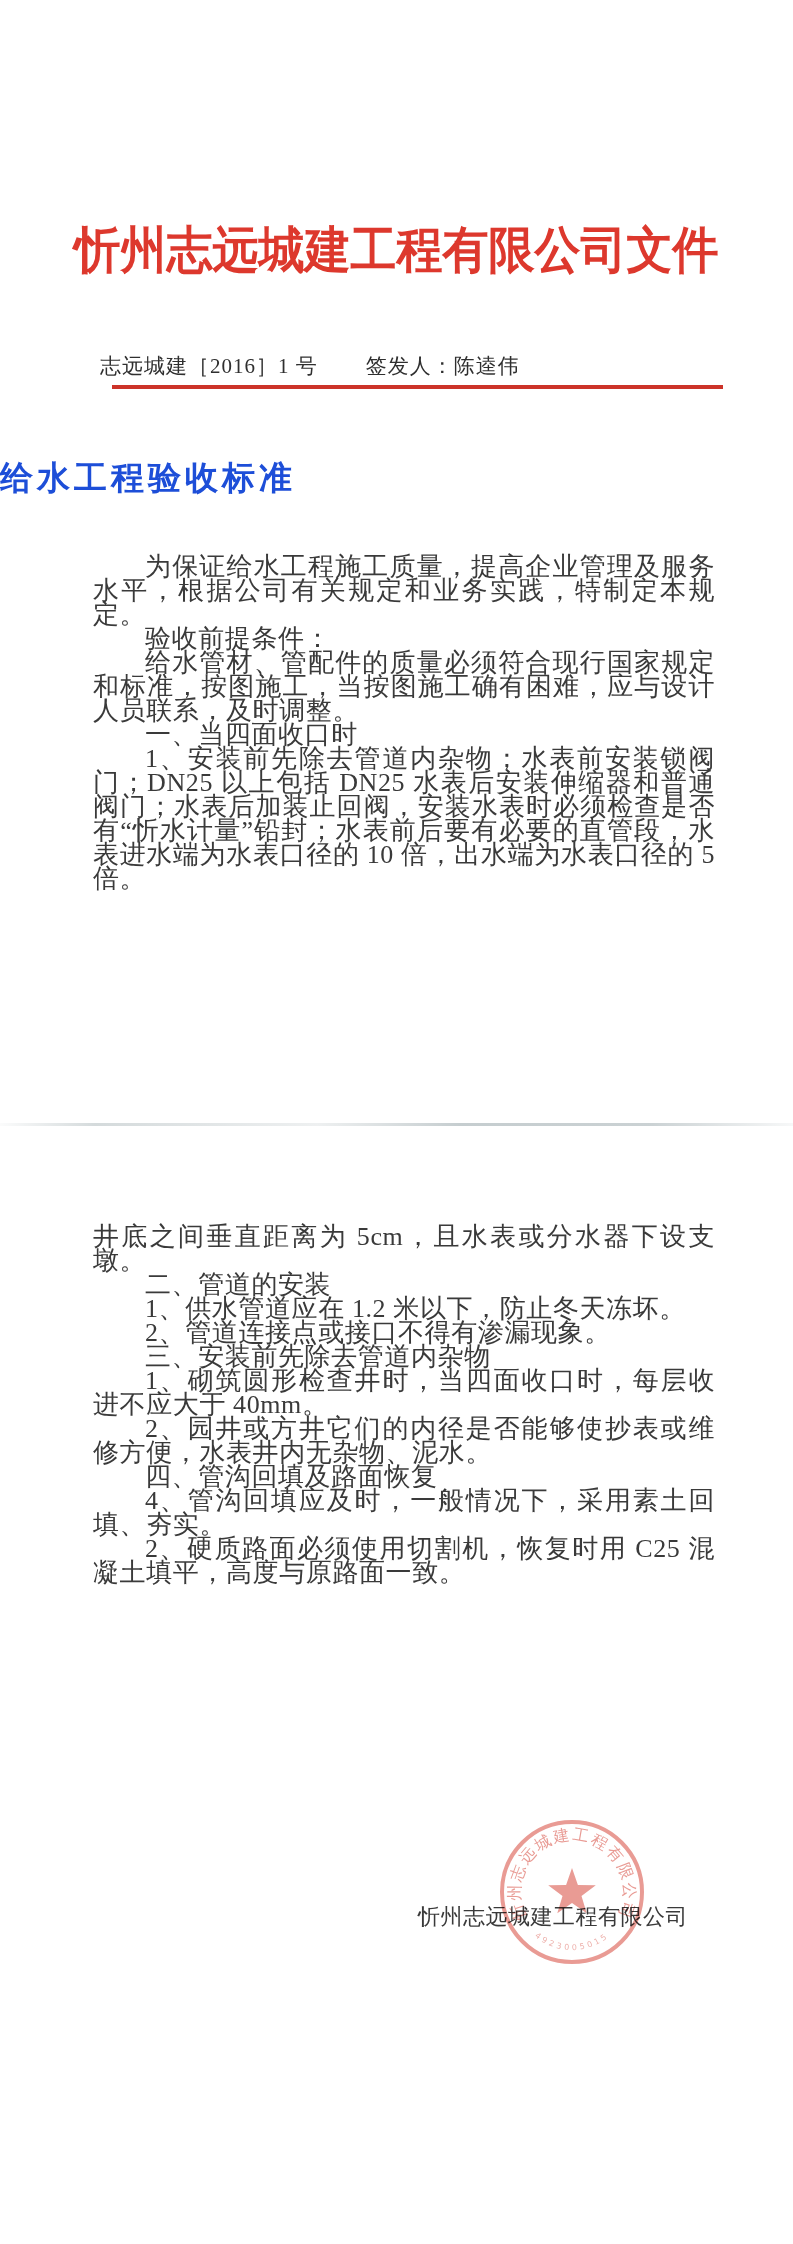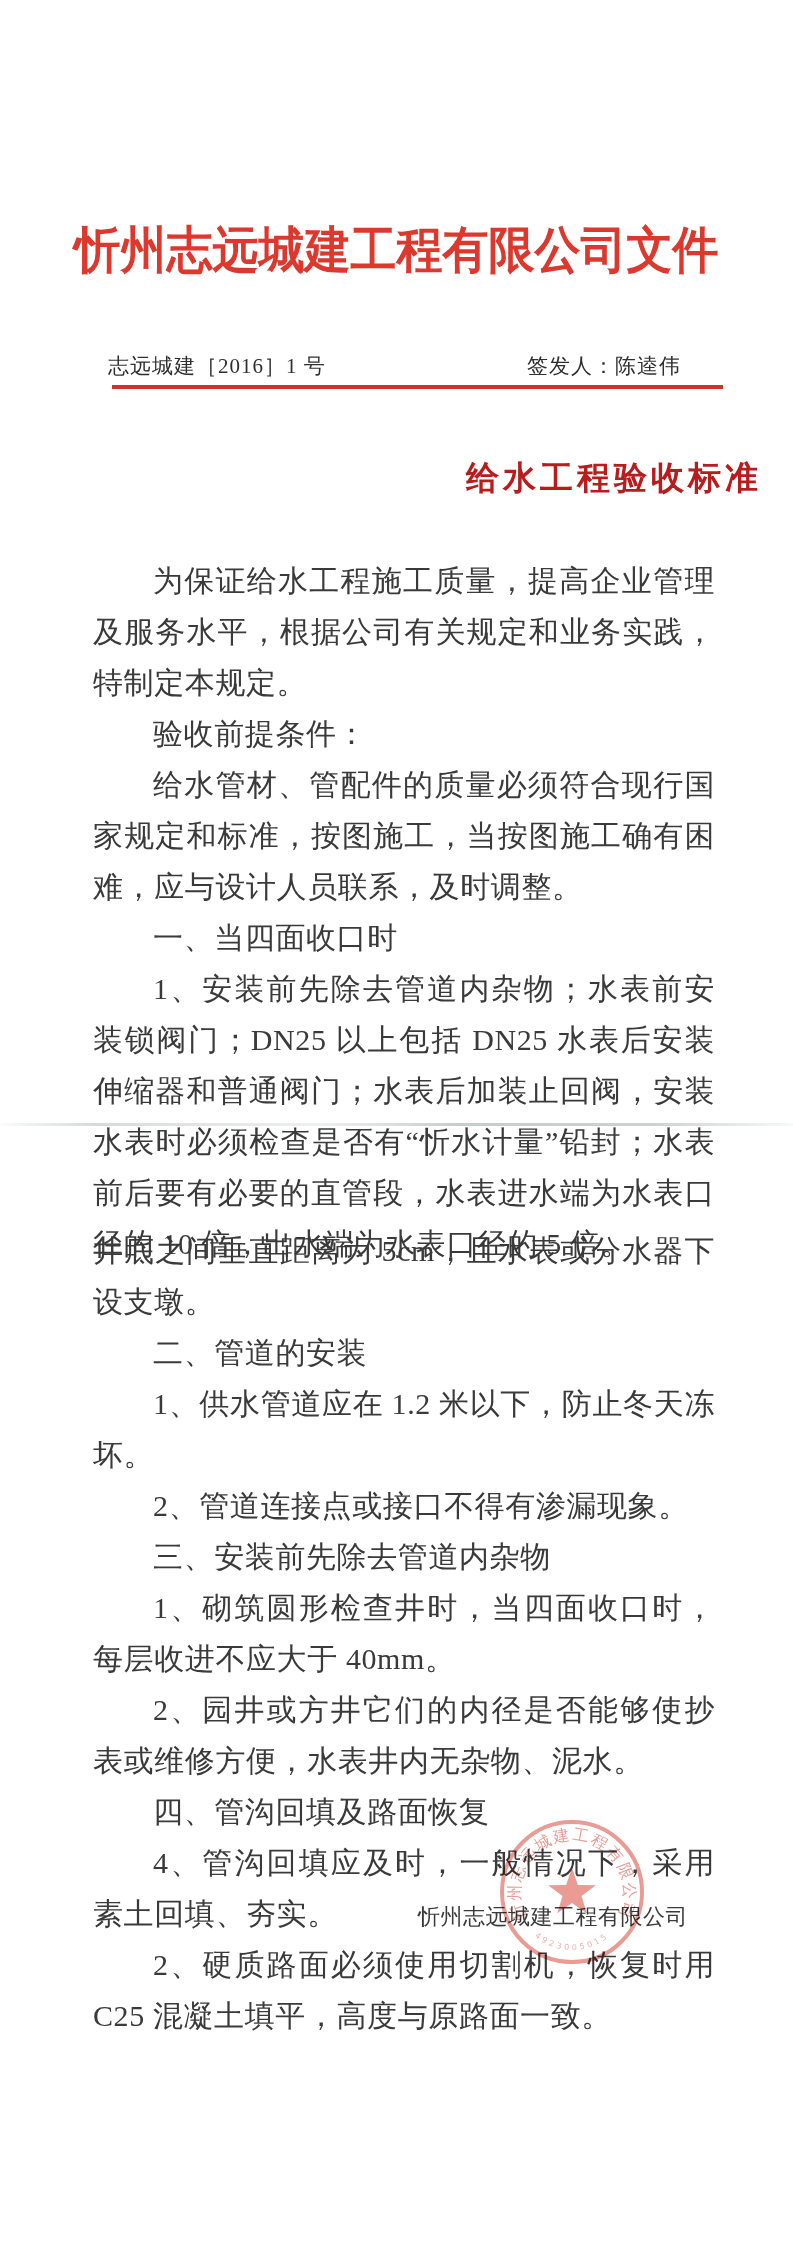--- a/index.html
+++ b/index.html
@@ -25,59 +25,59 @@
     color: var(--header_red, #dd382d);
     letter-spacing: 0px;
     transform: scaleX(0.92);
     transform-origin: 50% 50%;
     white-space: nowrap;
   }
 
   .doc-meta-row {
     position: absolute;
     top: 352px;
-    left: 108px;
+    left: 100px;
     width: 573px;
     display: flex;
-    justify-content: space-between;
     font-size: 21px;
     color: #2f2f2f;
     letter-spacing: 1px;
     white-space: nowrap;
+    gap: 48px;
   }
 
   .red-rule {
     position: absolute;
     top: 385px;
     left: 112px;
     width: 611px;
     height: 4px;
     background: var(--rule_red, #cc3329);
   }
 
   .doc-title {
     position: absolute;
     top: 456px;
     left: 0;
     width: 762px;
-    text-align: right;
+    text-align: left;
     font-size: 33px;
     font-weight: 700;
-    color: #b91c1c;
+    color: #1d4ed8;
     letter-spacing: 4px;
     white-space: nowrap;
   }
 
   
   .body-block {
     position: absolute;
     left: 93px;
     width: 622px;
-    font-size: 30px;
-    line-height: 51px;
+    font-size: 26px;
+    line-height: 24px;
     text-align: justify;
     letter-spacing: 0.6px;
     color: #3a3a3a;
   }
   #body-page1 { top: 555px; }
   #body-page2 { top: 1225px; }
   .para { margin: 0; text-indent: 0; }
   .para.indent { text-indent: 2em; }
 
   

